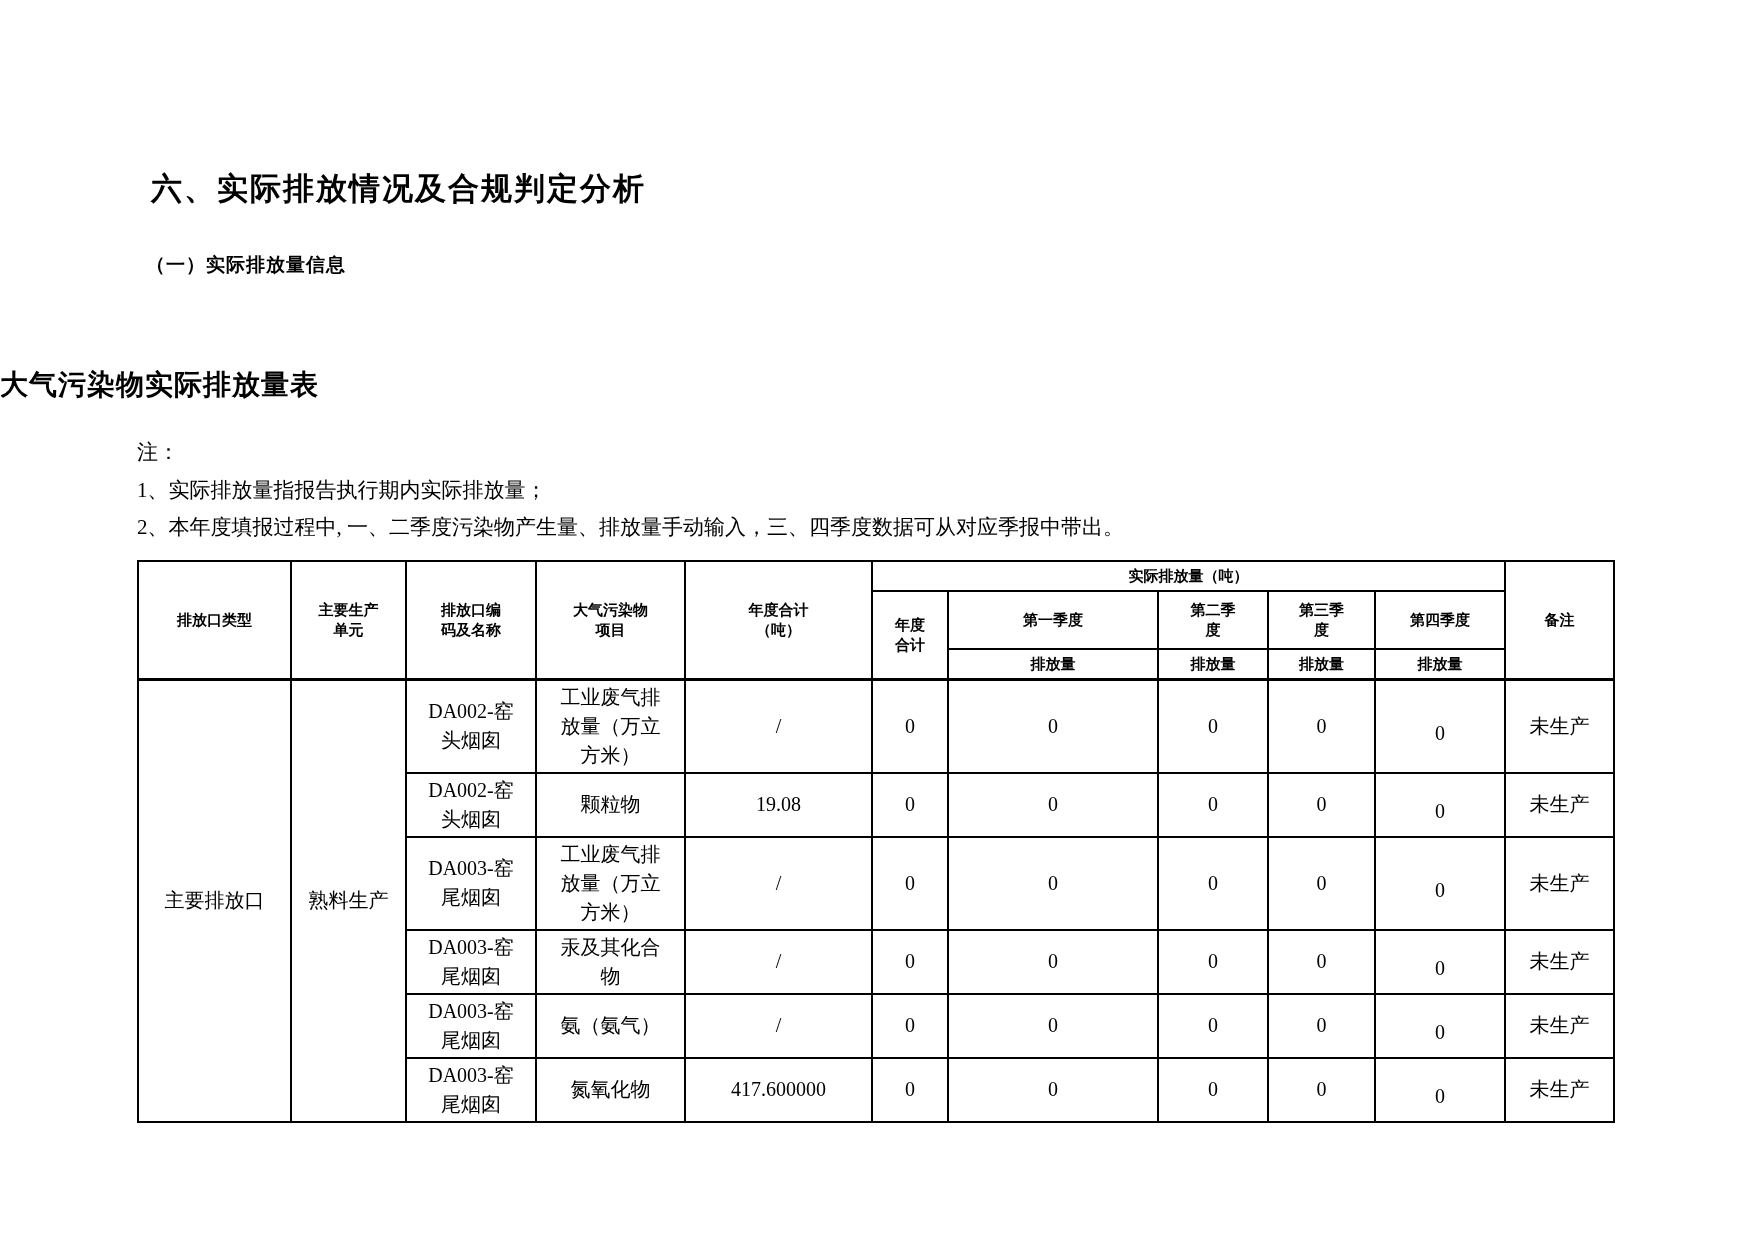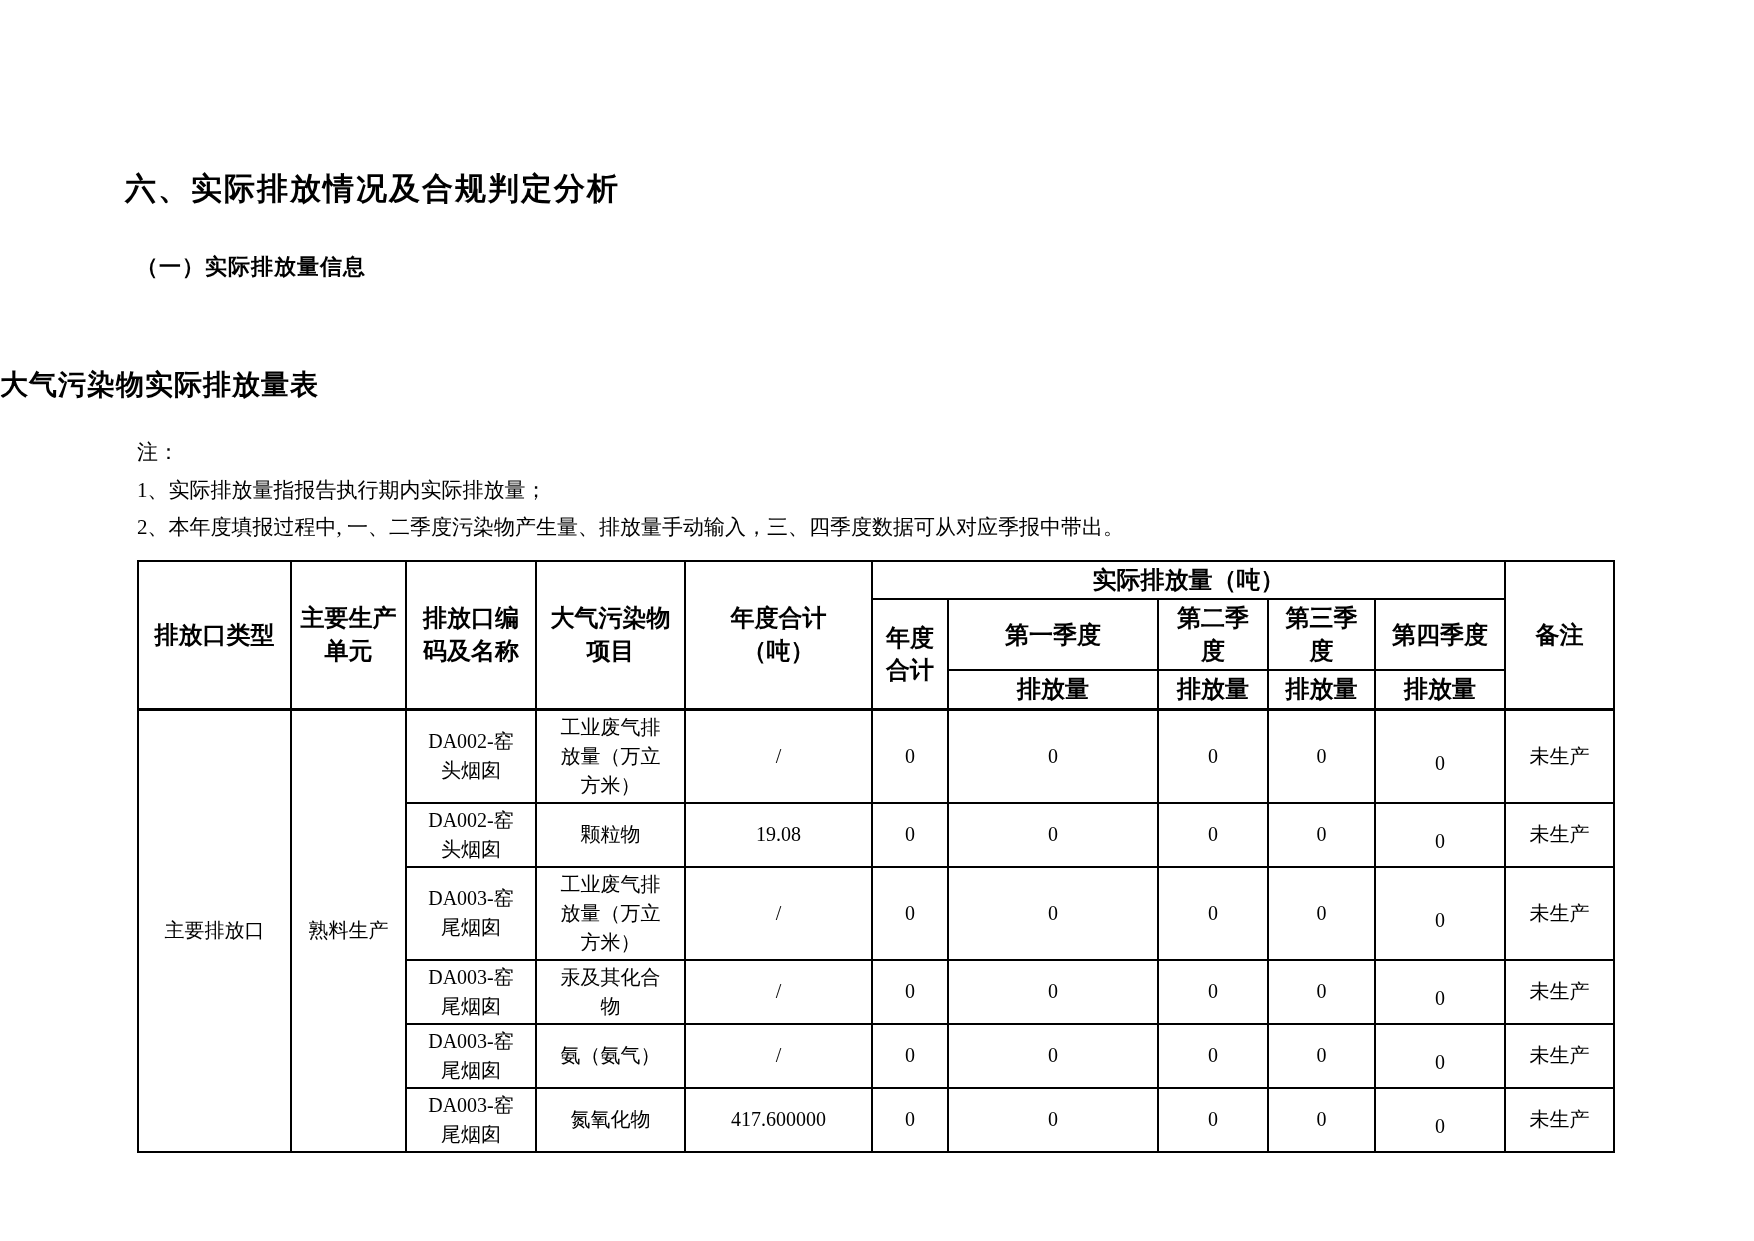--- a/index.html
+++ b/index.html
@@ -3,28 +3,28 @@
 <meta charset="utf-8">
 <style>
   html, body { margin: 0; padding: 0; }
   body {
     width: 1754px; height: 1241px;
     background: #ffffff; color: #000000;
     font-family: "Liberation Serif", serif;
     position: relative; overflow: hidden;
   }
   .h1 {
-    position: absolute; left: 125px; top: 168px;
+    position: absolute; left: 151px; top: 168px;
     font-family: Liberation Sans, sans-serif;
     font-weight: bold; font-size: 31px; letter-spacing: 2px;
   }
   .h2 {
-    position: absolute; left: 136px; top: 252px;
+    position: absolute; left: 146px; top: 252px;
     font-family: Liberation Mono, monospace;
-    font-weight: bold; font-size: 22px; letter-spacing: 1px;
+    font-weight: bold; font-size: 19px; letter-spacing: 1px;
   }
   .table-title {
     position: absolute; left: 0; top: 366px; width: 100%;
     font-family: "Liberation Sans", sans-serif;
     font-weight: bold; font-size: 28px; letter-spacing: 1px;
   }
   .note-label { position: absolute; left: 137px; top: 438px; font-size: 21px; }
   .note-1 { position: absolute; left: 137px; top: 476px; font-size: 21px; }
   .note-2 { position: absolute; left: 137px; top: 513px; font-size: 21px; }
 
@@ -36,21 +36,21 @@
   }
   table.emission th, table.emission td {
     border: 2px solid #000;
     text-align: center; vertical-align: middle;
     padding: 2px 4px;
     overflow: hidden;
   }
   table.emission thead { border-bottom: 3px solid #000; }
   table.emission th {
     font-family: "Liberation Sans", sans-serif;
-    font-weight: bold; font-size: 24px; line-height: 1.35;
+    font-weight: bold; font-size: 15px; line-height: 1.35;
   }
   table.emission td {
     font-size: 20px; line-height: 1.45;
     font-family: "Liberation Serif", serif;
   }
   tr.h-a { height: 30px; }
   tr.h-b { height: 58px; }
   tr.h-c { height: 30px; }
   tr.rh-tall  { height: 86px; }
   tr.rh-short { height: 58px; }

